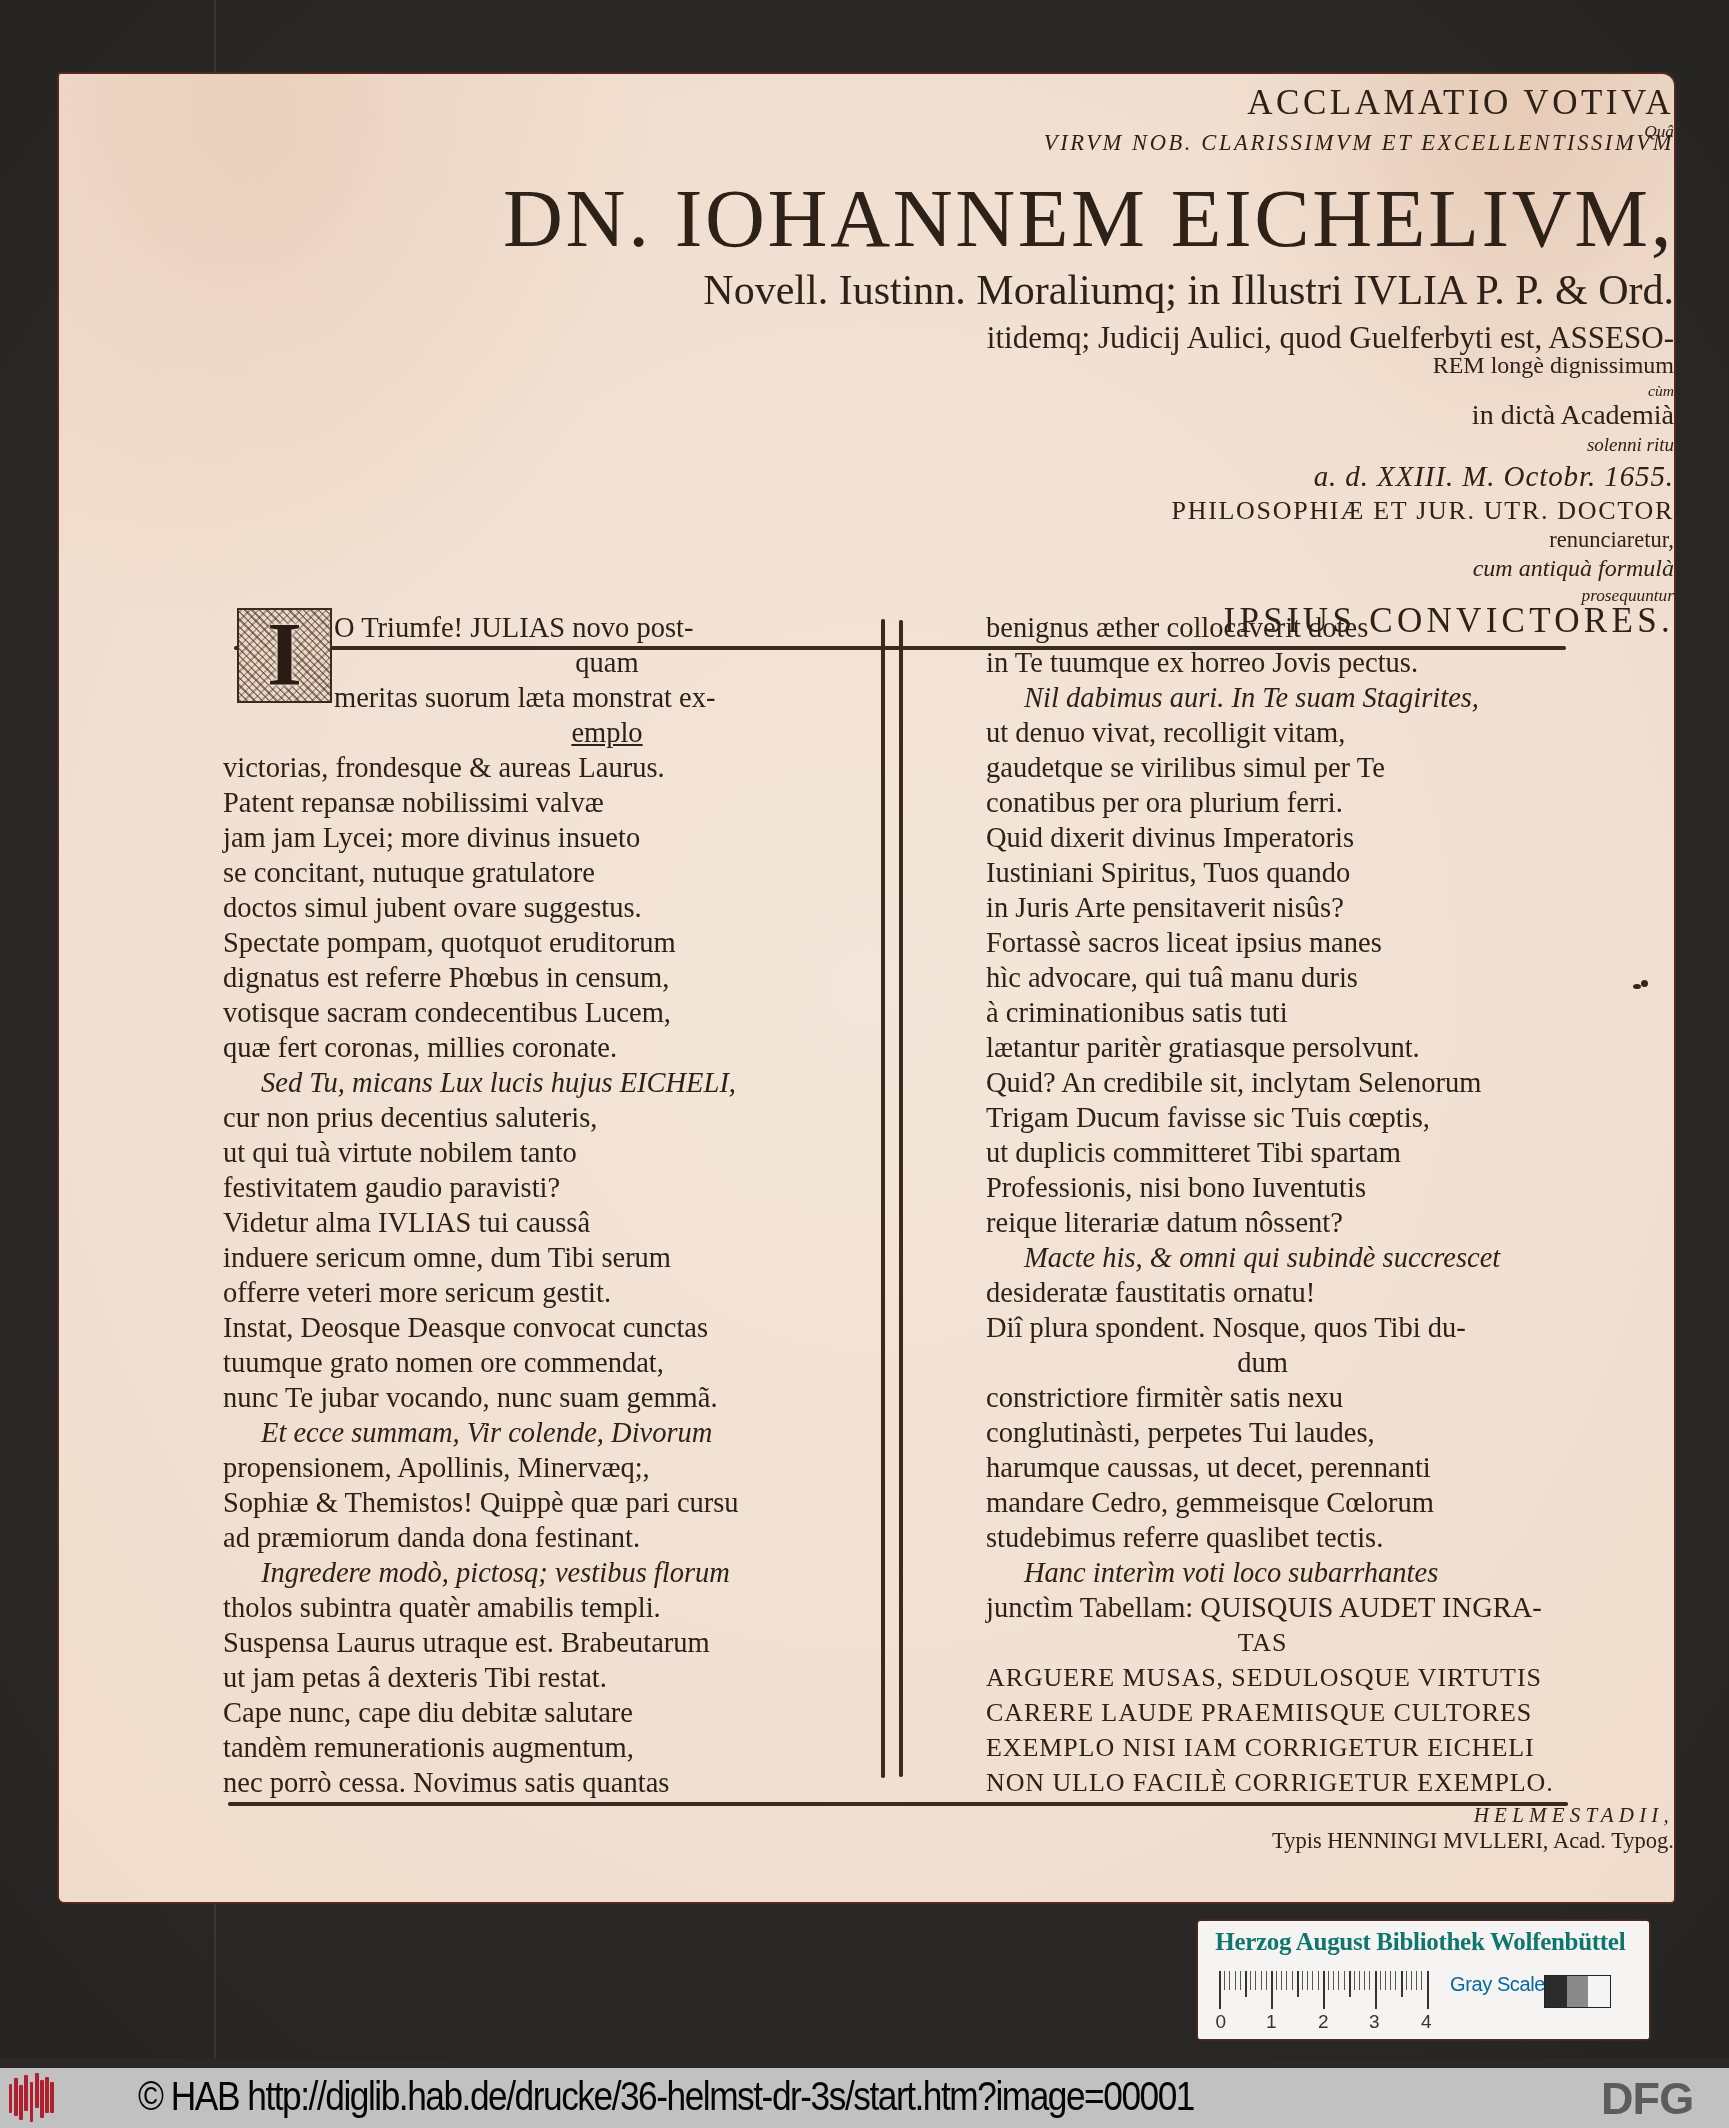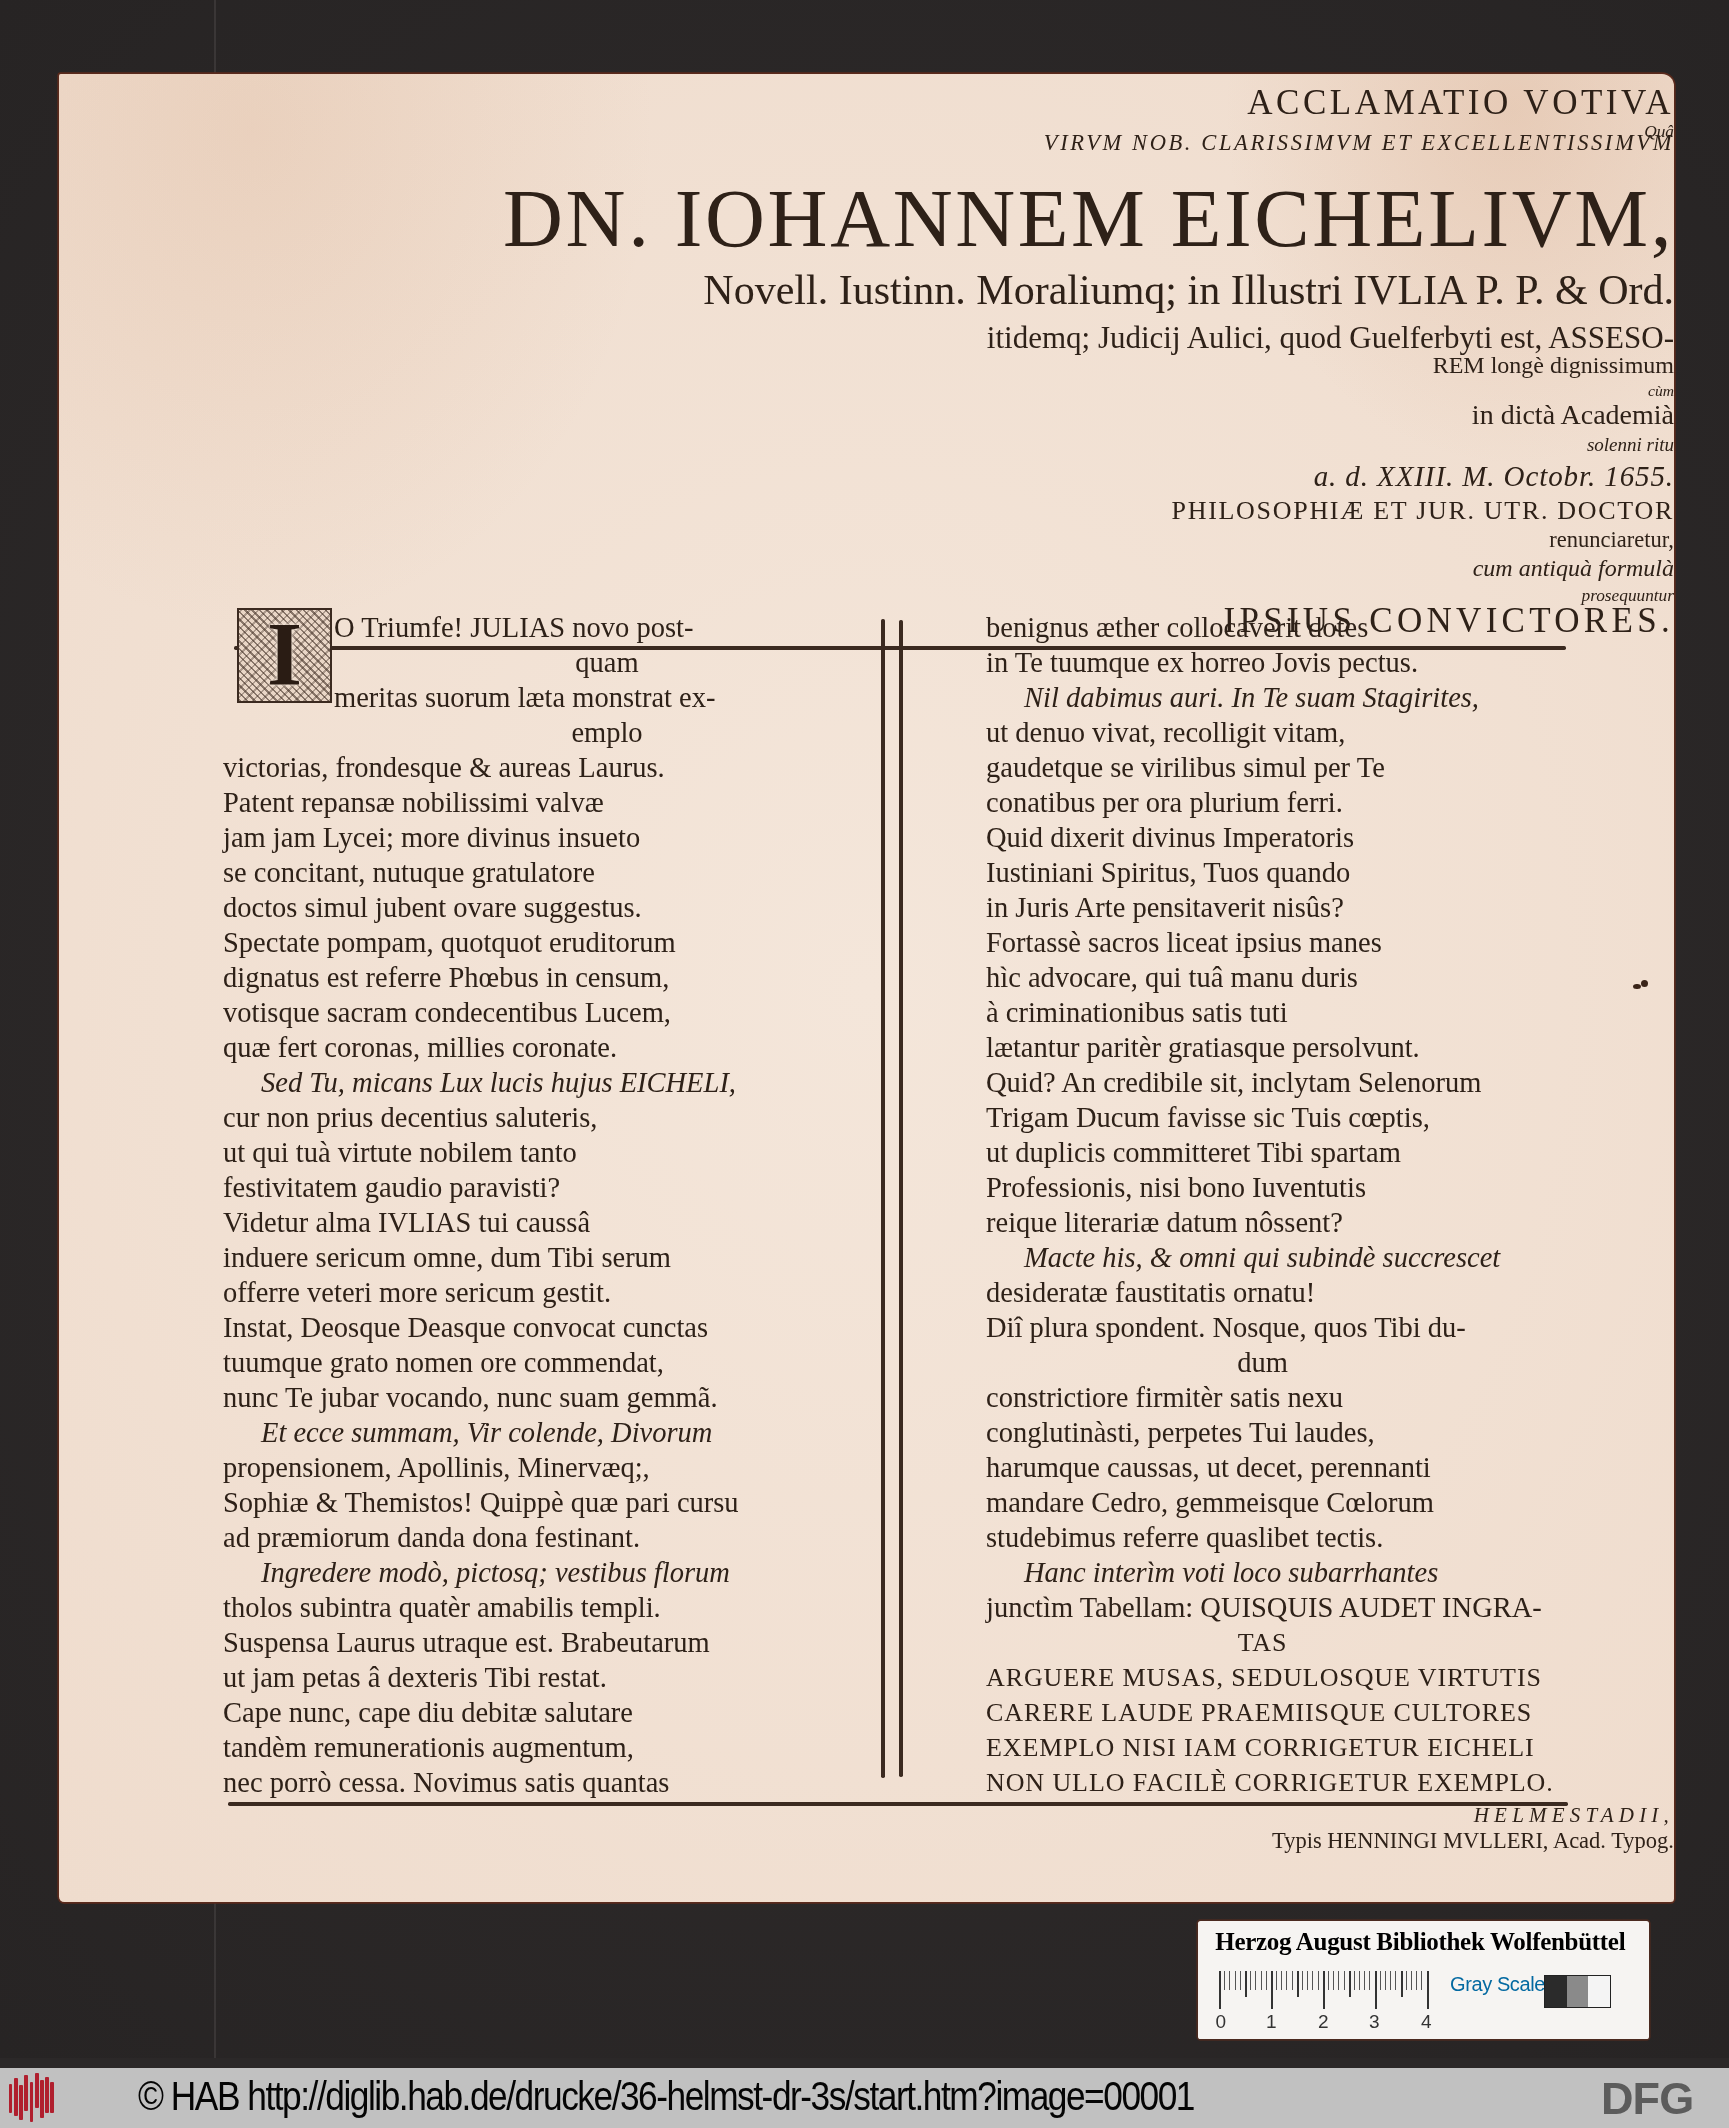--- a/index.html
+++ b/index.html
@@ -80,21 +80,21 @@
 
   .speck { position: absolute; border-radius: 50%; background: #3a2418; }
 
   .hab-card {
     position: absolute; left: 1198px; top: 1921px; width: 451px; height: 118px;
     background: #f6f4f2; border-radius: 2.6px;
     box-shadow: 0 0 0 1.7px #4a2a20;
   }
   .hab-title {
     position: absolute; left: 17.3px; top: 7px; font-family: "Liberation Serif", serif;
-    font-weight: bold; font-size: 25px; color: #000000; letter-spacing: -0.3px; white-space: nowrap;
+    font-weight: bold; font-size: 25px; color: #0f766e; letter-spacing: -0.3px; white-space: nowrap;
   }
   .ruler { position: absolute; left: 21px; top: 50px; width: 216px; height: 61px; }
   .tick { position: absolute; top: 0; width: 0.9px; background: #555; }
   .tick.major { width: 1.7px; background: #333; }
   .ruler-num {
     position: absolute; top: 40px; font-family: "Liberation Sans", sans-serif; font-size: 19px; color: #333;
   }
   .gray-label {
     position: absolute; left: 252px; top: 52px; font-family: "Liberation Sans", sans-serif;
     font-size: 20px; color: #0369a1; letter-spacing: -0.4px;
@@ -154,21 +154,21 @@
   <div class="vrule" style="left:840px; top:546px; height:1157px;"></div>
 
   <div class="initial">
     <div class="letter">I</div>
   </div>
 
   <div class="col" style="left:164px; top:536px; width:657px;">
     <span class="ln" style="padding-left:111px;">O Triumfe! JULIAS novo post-</span>
     <span class="ln" style="padding-left:111px; text-align:center; width:546px;">quam</span>
     <span class="ln" style="padding-left:111px;">meritas suorum læta monstrat ex-</span>
-    <span class="ln" style="padding-left:111px; text-align:center; width:546px;">emplo</span>
+    <span class="ln" style="padding-left:111px; text-align:center; width:546px;text-decoration:underline;">emplo</span>
     <span class="ln">victorias, frondesque &amp; aureas Laurus.</span>
     <span class="ln">Patent repansæ nobilissimi valvæ</span>
     <span class="ln">jam jam Lycei; more divinus insueto</span>
     <span class="ln">se concitant, nutuque gratulatore</span>
     <span class="ln">doctos simul jubent ovare suggestus.</span>
     <span class="ln">Spectate pompam, quotquot eruditorum</span>
     <span class="ln">dignatus est referre Phœbus in censum,</span>
     <span class="ln">votisque sacram condecentibus Lucem,</span>
     <span class="ln">quæ fert coronas, millies coronate.</span>
     <span class="ln indent">Sed Tu, micans Lux lucis hujus EICHELI,</span>

